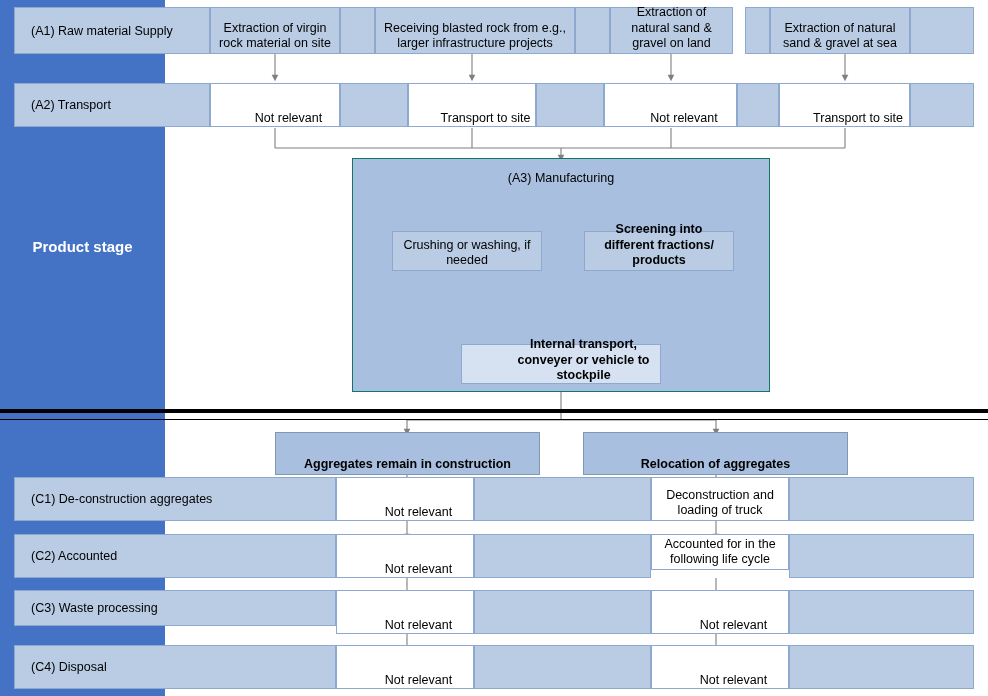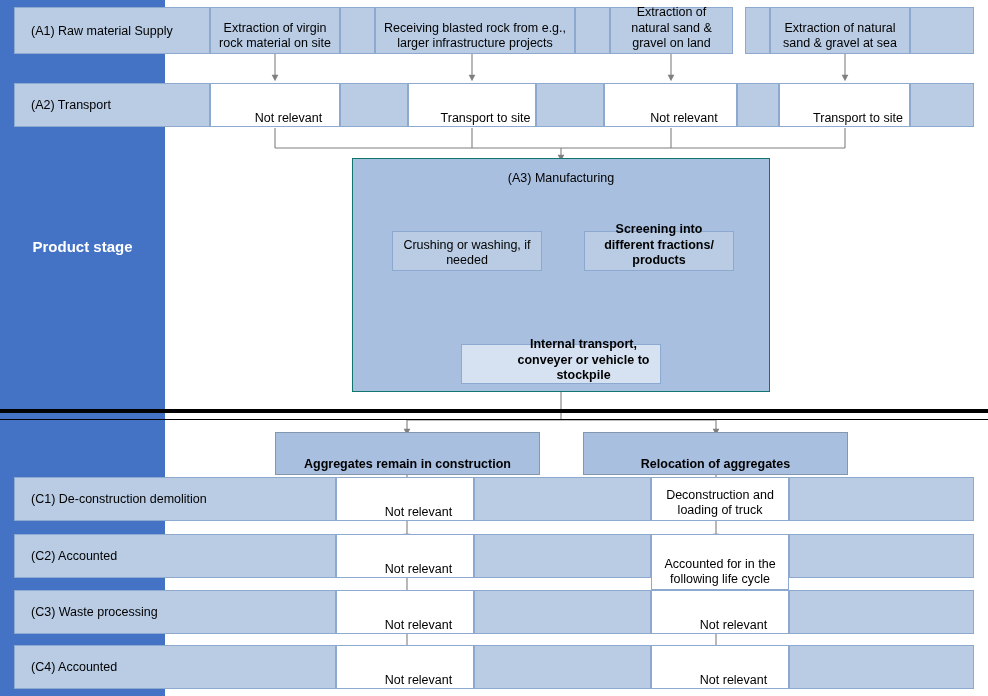--- a/index.html
+++ b/index.html
@@ -219,57 +219,57 @@
   </div>
 
   <div class="box midblue pad" style="left:583px; top:432px; width:265px; height:43px; font-weight:bold;">
     <span>Relocation of aggregates</span>
   </div>
   <div class="box midblue pad" style="left:275px; top:432px; width:265px; height:43px; font-weight:bold;">
     <span>Aggregates remain in construction</span>
   </div>
 
   <div class="row-label" style="left:14px; top:477px; width:322px; height:44px;">
-    <span>(C1) De-construction demolition</span>
+    <span>(C1) De-construction aggregates</span>
   </div>
   <div class="box white" style="left:336px; top:477px; width:138px; height:44px;">
     <span>Not relevant</span>
   </div>
   <div class="box lightblue" style="left:474px; top:477px; width:177px; height:44px;"></div>
   <div class="box white pad" style="left:651px; top:477px; width:138px; height:44px;">
     <span>Deconstruction and loading of truck</span>
   </div>
   <div class="box lightblue" style="left:789px; top:477px; width:185px; height:44px;"></div>
 
   <div class="row-label" style="left:14px; top:534px; width:322px; height:44px;">
     <span>(C2) Accounted</span>
   </div>
   <div class="box white" style="left:336px; top:534px; width:138px; height:44px;">
     <span>Not relevant</span>
   </div>
   <div class="box lightblue" style="left:474px; top:534px; width:177px; height:44px;"></div>
-  <div class="box white pad" style="left:651px; top:534px; width:138px; height:56px;">
+  <div class="box white pad" style="left:651px; top:534px; width:138px; height:36px;">
     <span>Accounted for in the following life cycle</span>
   </div>
   <div class="box lightblue" style="left:789px; top:534px; width:185px; height:44px;"></div>
 
-  <div class="row-label" style="left:14px; top:590px; width:322px; height:44px;">
+  <div class="row-label" style="left:14px; top:590px; width:322px; height:36px;">
     <span>(C3) Waste processing</span>
   </div>
   <div class="box white" style="left:336px; top:590px; width:138px; height:44px;">
     <span>Not relevant</span>
   </div>
   <div class="box lightblue" style="left:474px; top:590px; width:177px; height:44px;"></div>
   <div class="box white" style="left:651px; top:590px; width:138px; height:44px;">
     <span>Not relevant</span>
   </div>
   <div class="box lightblue" style="left:789px; top:590px; width:185px; height:44px;"></div>
 
   <div class="row-label" style="left:14px; top:645px; width:322px; height:44px;">
-    <span>(C4) Accounted</span>
+    <span>(C4) Disposal</span>
   </div>
   <div class="box white" style="left:336px; top:645px; width:138px; height:44px;">
     <span>Not relevant</span>
   </div>
   <div class="box lightblue" style="left:474px; top:645px; width:177px; height:44px;"></div>
   <div class="box white" style="left:651px; top:645px; width:138px; height:44px;">
     <span>Not relevant</span>
   </div>
   <div class="box lightblue" style="left:789px; top:645px; width:185px; height:44px;"></div>
 

